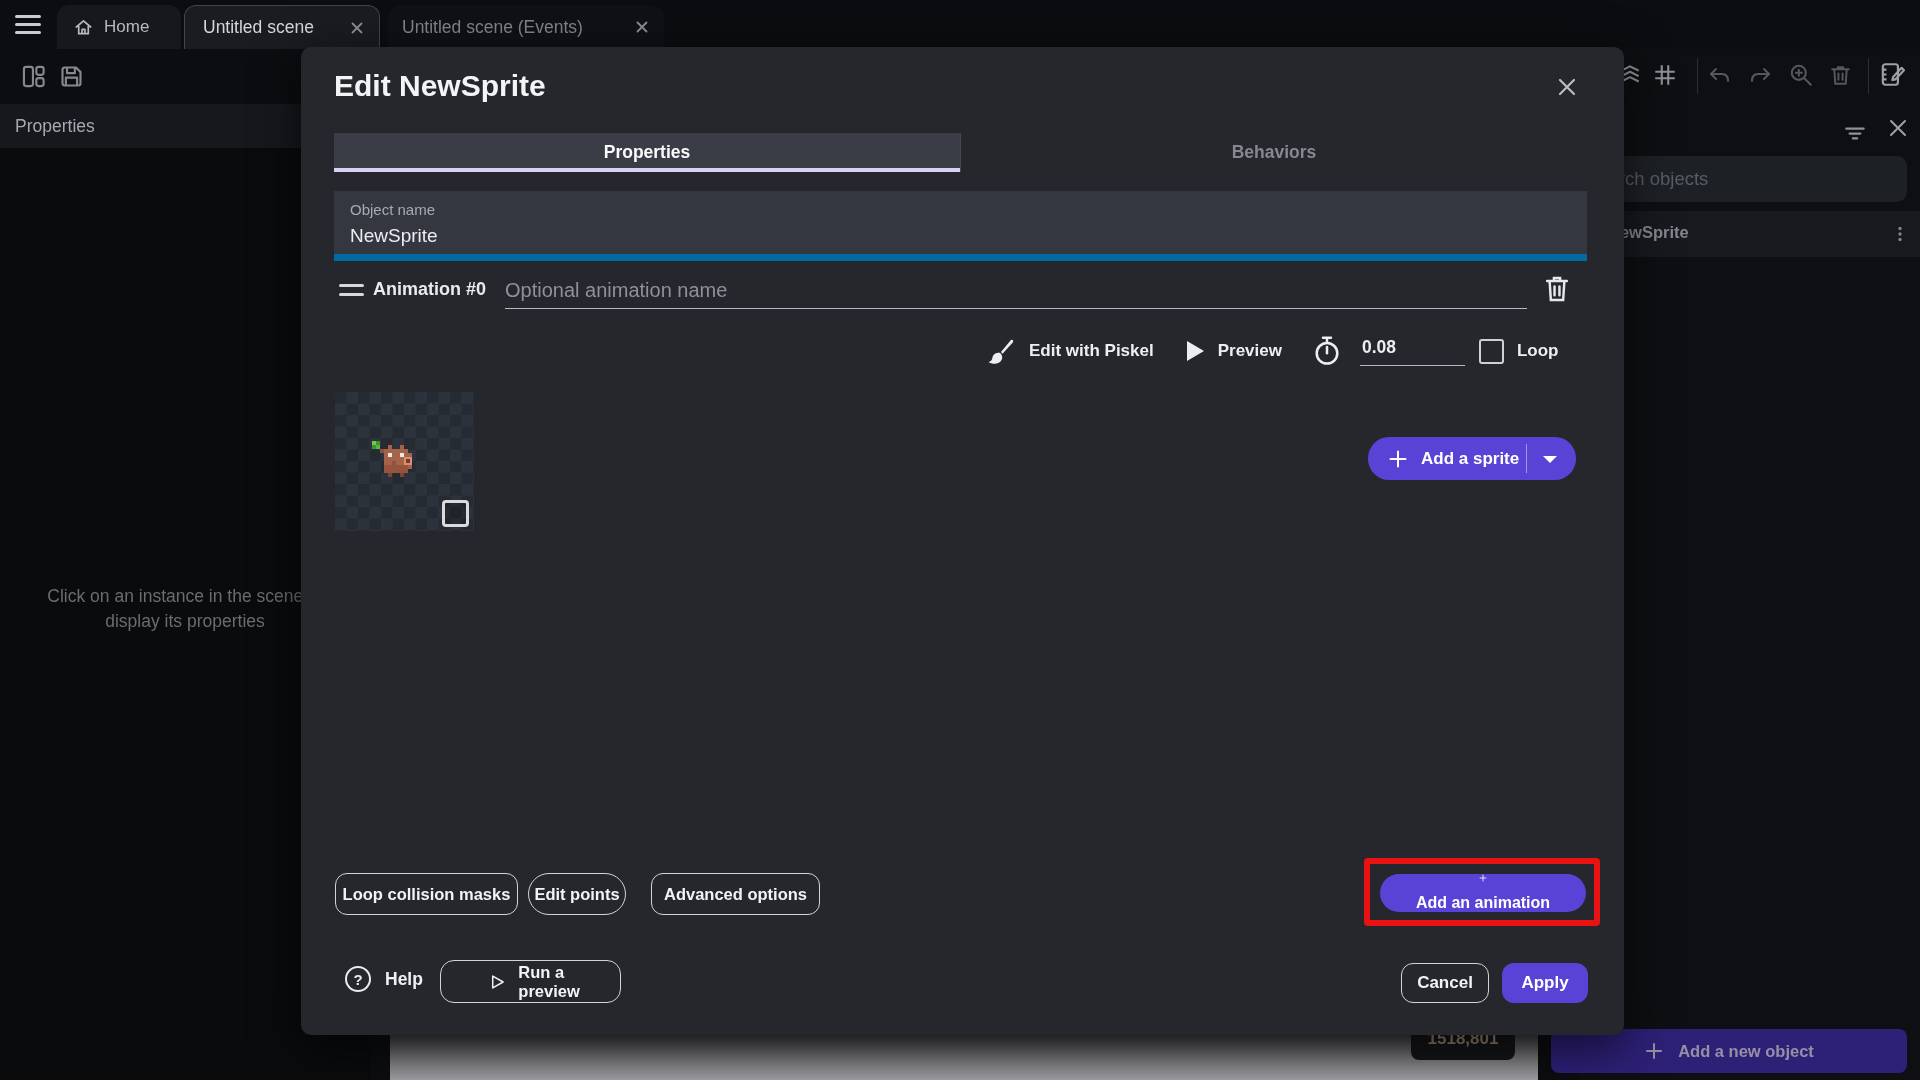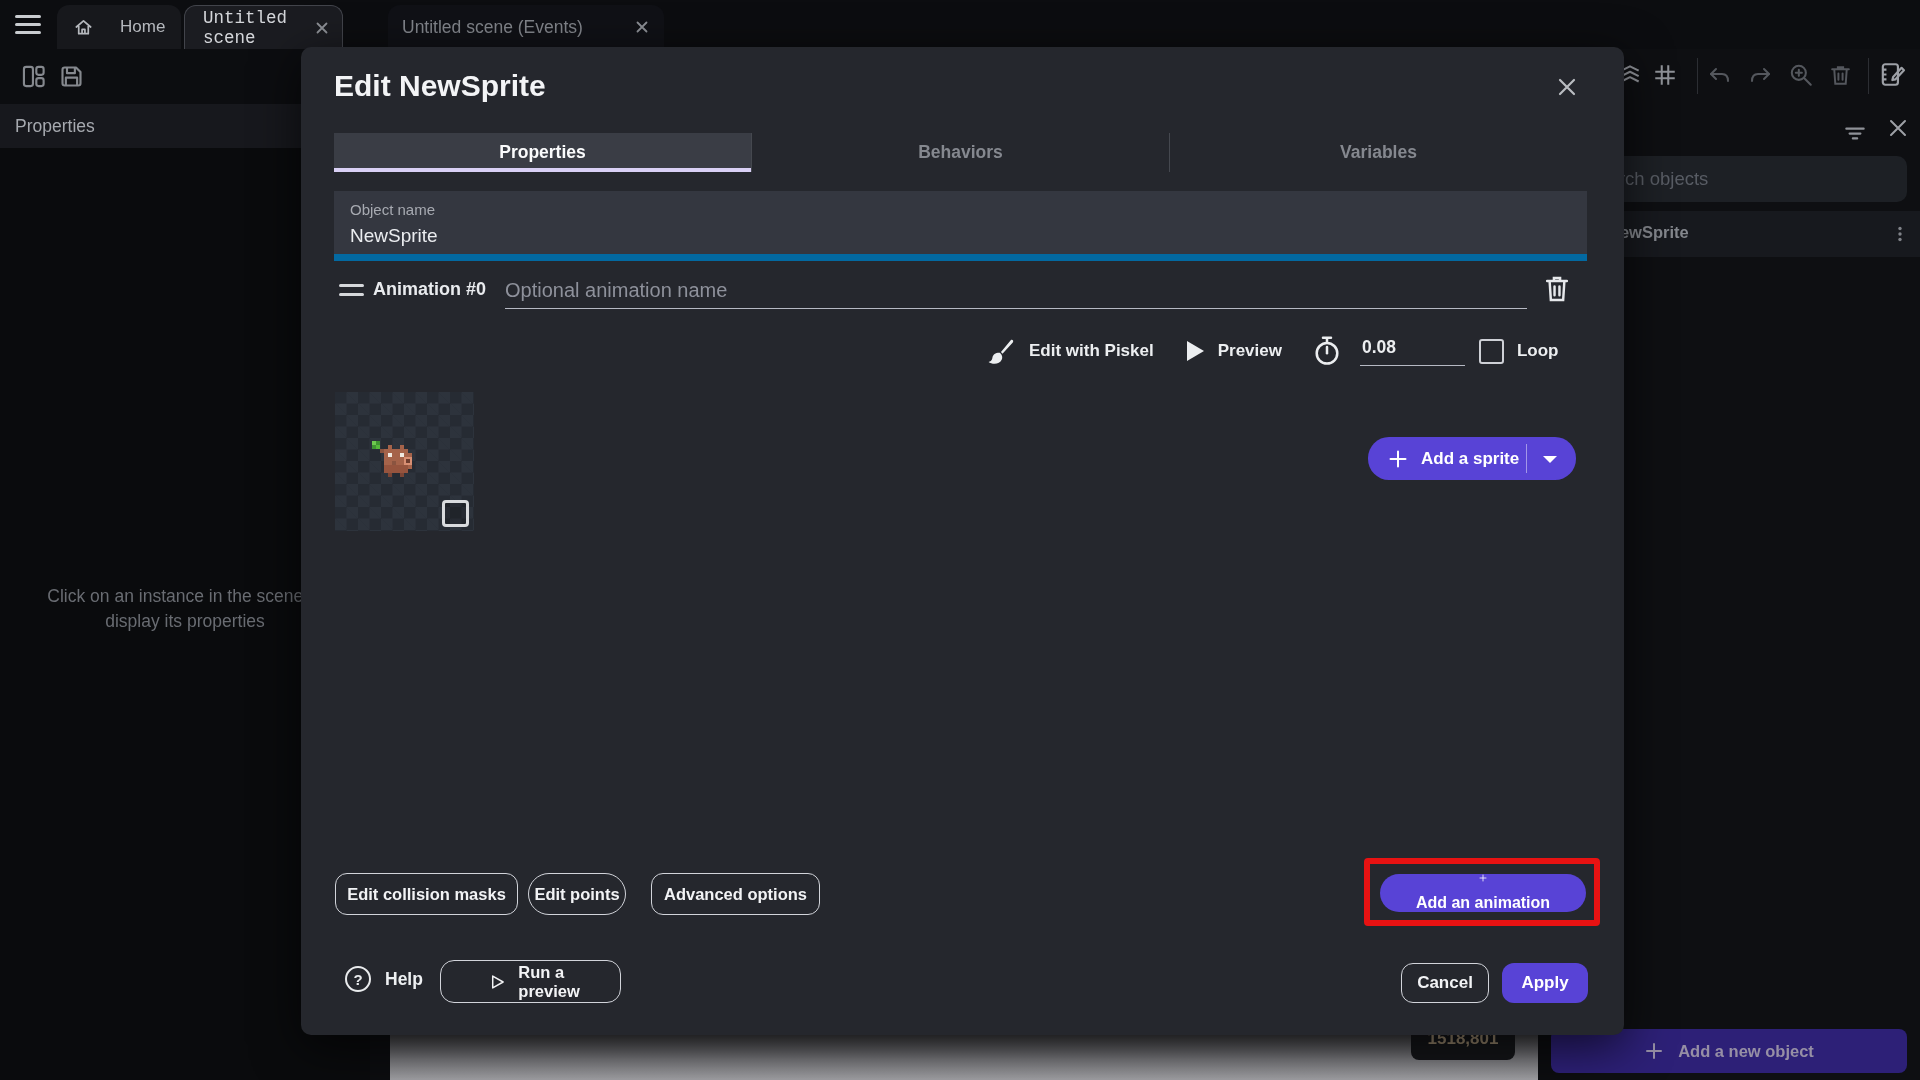--- a/index.html
+++ b/index.html
@@ -8,23 +8,23 @@
          -webkit-font-smoothing:antialiased;}
   .abs{position:absolute;}
   svg{display:block;}
 
   
   .topbar{position:absolute;left:0;top:0;width:1920px;height:49px;background:#0c0d10;}
   .hamburger{position:absolute;left:15px;top:15px;width:26px;height:20px;cursor:pointer;}
   .hamburger span{display:block;height:3px;background:#c9ccd0;border-radius:2px;margin-bottom:5px;}
   .tab{position:absolute;top:5px;height:44px;display:flex;align-items:center;
        border-radius:12px 12px 0 0;box-sizing:border-box;}
-  .tab-home{left:57px;width:124px;background:#17181c;color:#b5b8bd;padding-left:16px;gap:26px;font-size:17px;}
-  .tab-active{left:184px;width:159px;background:#1b1c21;border:1px solid #42444b;border-bottom:none;
-              color:#d4d6da;font-size:17.5px;padding-left:18px;justify-content:space-between;padding-right:12px;font-family:Liberation Mono, monospace;}
+  .tab-home{left:57px;width:124px;background:#17181c;color:#b5b8bd;padding-left:16px;gap:10px;font-size:17px;}
+  .tab-active{left:184px;width:196px;background:#1b1c21;border:1px solid #42444b;border-bottom:none;
+              color:#d4d6da;font-size:17.5px;padding-left:18px;justify-content:space-between;padding-right:12px;}
   .tab-events{left:388px;width:276px;background:#101116;color:#82858b;font-size:17.5px;
               padding-left:14px;justify-content:space-between;padding-right:12px;}
   .tab-x{width:20px;height:20px;color:#8d9096;display:flex;align-items:center;justify-content:center;cursor:pointer;}
 
   
   .tool-ic{color:#85888e;}
   
   .props-header{position:absolute;left:0;top:104px;width:370px;height:44px;background:#17181d;
                 display:flex;align-items:center;padding-left:15px;box-sizing:border-box;
                 color:#a6a9af;font-size:17.5px;}
@@ -287,23 +287,20 @@
         </svg>
     </div>
 
     <div class="tabbar">
       <div class="mtab active">
         <span>Properties</span>
         <div class="mtab-underline"></div>
       </div>
       <div class="mtab sep">
         <span>Behaviors</span>
-      </div>
-      <div class="mtab sep">
-        <span>Variables</span>
       </div>
     </div>
 
     <div class="objfield">
       <div class="flabel">Object name</div>
       <div class="fvalue">NewSprite</div>
     </div>
 
     <div class="drag-handle">
       <span></span>
@@ -364,21 +361,21 @@
     <div class="btn-accent addsprite">
       <svg class="plus" width="20" height="20" viewBox="0 0 20 20">
         <path d="M10 2.5 V17.5 M2.5 10 H17.5" stroke="#fff" stroke-width="2" stroke-linecap="round"></path>
       </svg>
       <span class="lbl">Add a sprite</span>
       <div class="vdiv"></div>
       <div class="caret"></div>
     </div>
 
     <div class="btn-outline b-ecm">
-      <span>Edit collision masks</span>
+      <span>Loop collision masks</span>
     </div>
     <div class="btn-outline b-ep">
       <span>Edit points</span>
     </div>
     <div class="btn-outline b-ao">
       <span>Advanced options</span>
     </div>
 
     <div class="btn-accent addanim">
       <svg width="18" height="18" viewBox="0 0 20 20">

